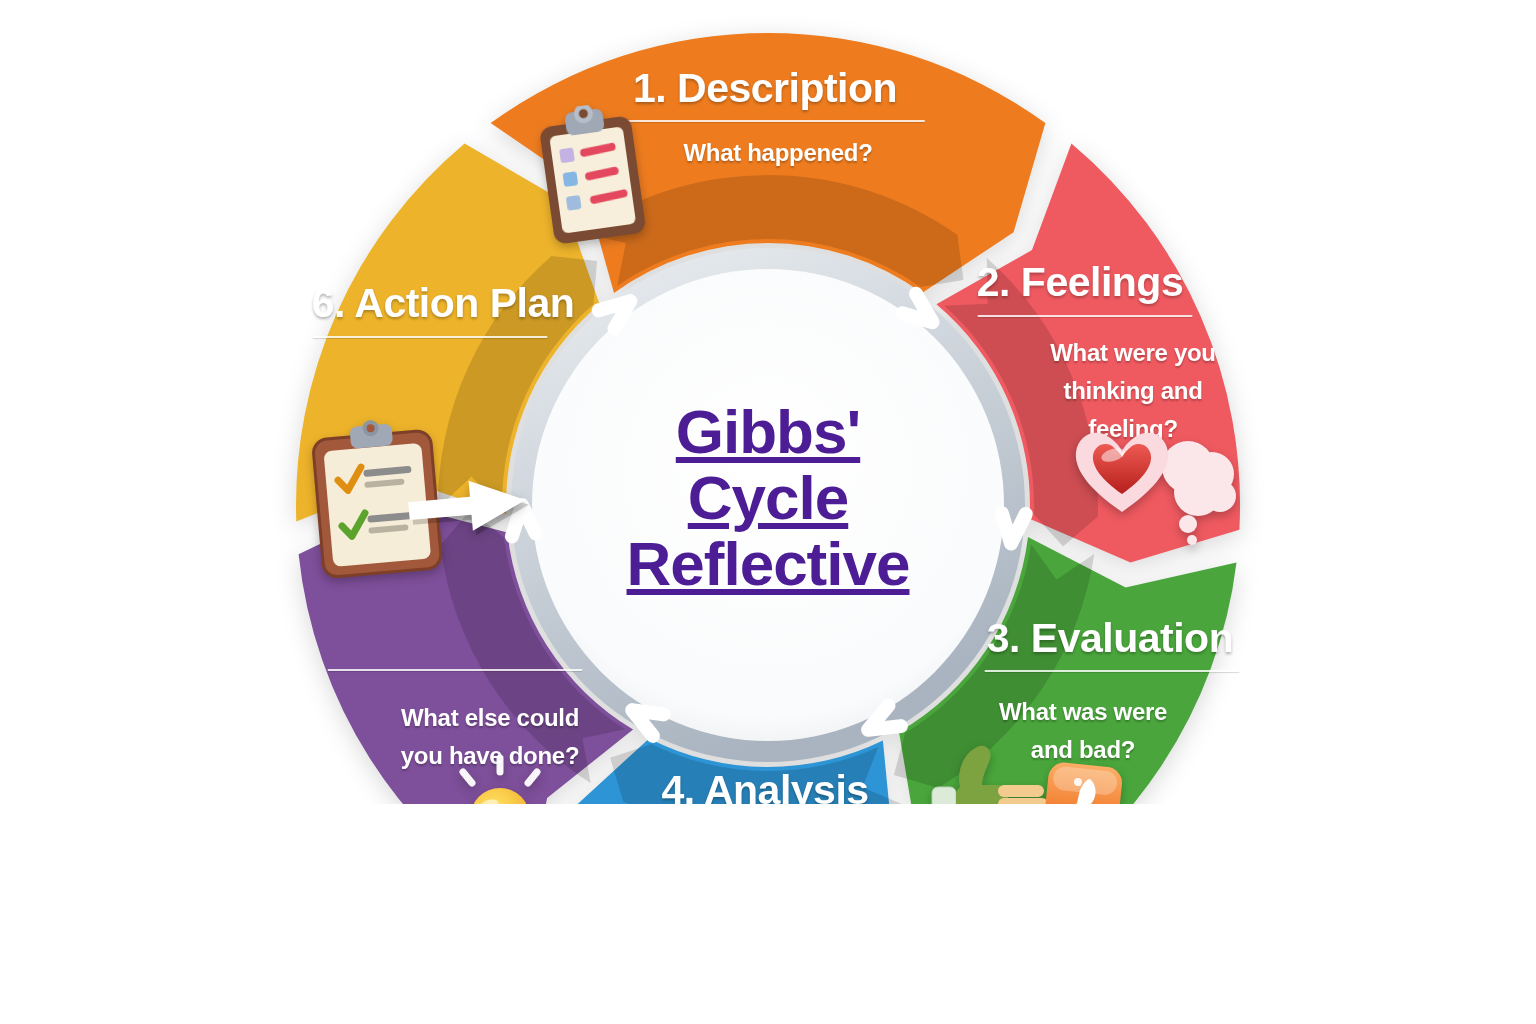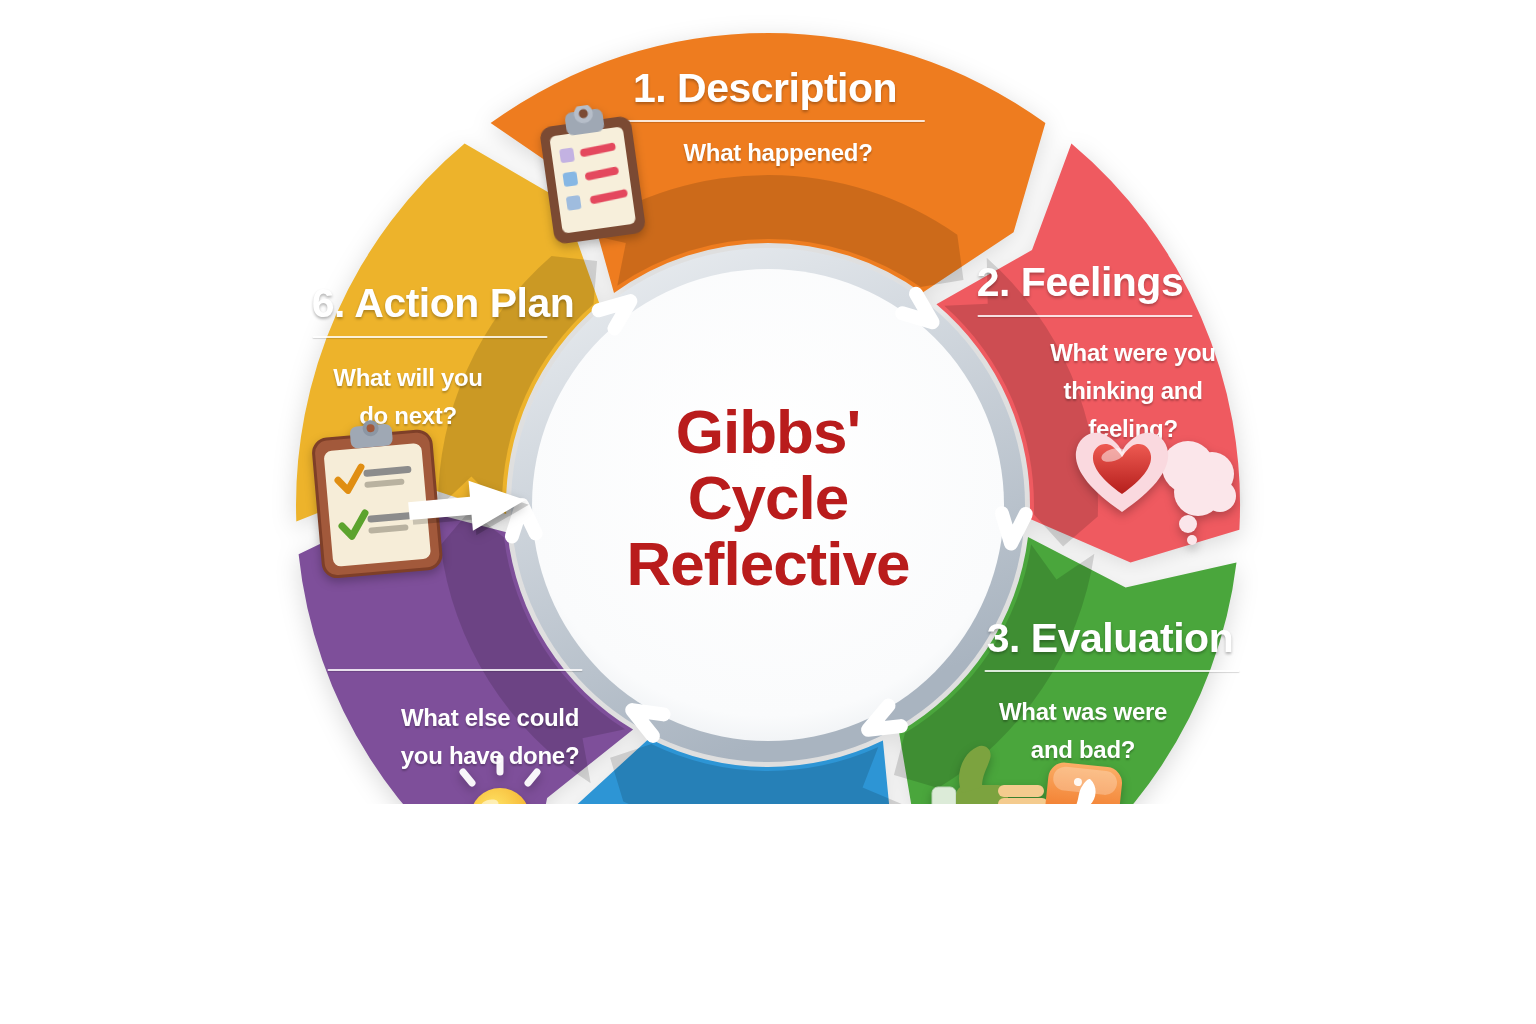--- a/index.html
+++ b/index.html
@@ -155,20 +155,21 @@
     </g>
     <g transform="translate(120,26) rotate(6)">
       <rect x="0" y="0" width="74" height="64" rx="16" fill="url(#bubbleGrad)"></rect>
       <rect x="5" y="4" width="64" height="24" rx="12" fill="rgba(255,255,255,0.25)"></rect>
       <path d="M18,60 L8,92 L42,62 Z" fill="#EF6E1E"></path>
       <path d="M42,14 C50,20 51,32 44,40 C40,45 34,46 30,43 C33,36 31,27 35,21 C37,17 40,13 42,14 Z" fill="#FFFFFF"></path>
       <circle cx="30" cy="18" r="4" fill="#FFFFFF" opacity="0.9"></circle>
     </g>
   </svg>
 
+  <div class="tblock seg-title" style="left:765px;top:790px;">4. Analysis</div>
   <div class="seg-underline" style="left:765px;top:823px;width:240px;"></div>
   <div class="tblock seg-question" style="left:752px;top:879px;">
     <span>What sense can you</span>
     <span>make of the situation?</span>
   </div>
   <svg class="icon" style="left:845px;top:800px;" width="140" height="140" viewBox="0 0 140 140">
     <line x1="58" y1="88" x2="22" y2="124" stroke="#AF7440" stroke-width="20" stroke-linecap="round"></line>
     <line x1="50" y1="98" x2="24" y2="124" stroke="#8A5428" stroke-width="8" stroke-linecap="round" opacity="0.45"></line>
     <circle cx="82" cy="56" r="37" fill="url(#lensGrad)" stroke="#FFFFFF" stroke-width="12"></circle>
     <ellipse cx="69" cy="43" rx="13" ry="7" fill="rgba(255,255,255,0.6)" transform="rotate(-28 69 43)"></ellipse>
@@ -195,42 +196,38 @@
     <rect x="63" y="94" width="24" height="7" fill="#E8A61F"></rect>
     <g fill="#2E2A28">
       <rect x="60" y="101" width="30" height="7" rx="3.5"></rect>
       <rect x="62" y="110" width="26" height="7" rx="3.5"></rect>
       <rect x="66" y="119" width="18" height="6" rx="3"></rect>
     </g>
   </svg>
 
   <div class="tblock seg-title" style="left:443px;top:303px;">6. Action Plan</div>
   <div class="seg-underline" style="left:430px;top:337px;width:235px;"></div>
-  <div class="tblock seg-question" style="left:408px;top:397px;">
-    <span>What will you</span>
-    <span>do next?</span>
-  </div>
   <svg class="icon" style="left:300px;top:420px;" width="235" height="160" viewBox="0 0 235 160">
     <g transform="rotate(-5 110 80)">
       <rect x="18" y="12" width="118" height="138" rx="14" fill="#A2593B" stroke="#7E3F28" stroke-width="3"></rect>
       <rect x="28" y="24" width="98" height="116" rx="8" fill="#F6EDD8"></rect>
       <rect x="56" y="2" width="42" height="22" rx="7" fill="#9FA8B4"></rect>
       <circle cx="77" cy="5" r="6" fill="#A2593B" stroke="#8C96A3" stroke-width="4"></circle>
       <path d="M40,54 l9,11 l15,-22" stroke="#E08E12" stroke-width="7" fill="none" stroke-linecap="round" stroke-linejoin="round"></path>
       <rect x="66" y="46" width="48" height="7" rx="3.5" fill="#8C8C8C"></rect>
       <rect x="66" y="58" width="40" height="6" rx="3" fill="#B9B2A0"></rect>
       <path d="M40,100 l9,11 l15,-22" stroke="#5CA32E" stroke-width="7" fill="none" stroke-linecap="round" stroke-linejoin="round"></path>
       <rect x="66" y="92" width="48" height="7" rx="3.5" fill="#8C8C8C"></rect>
       <rect x="66" y="104" width="40" height="6" rx="3" fill="#B9B2A0"></rect>
       <g>
         <path d="M108,82 H170 V66 L225,90 L170,116 V100 H108 Z" fill="rgba(0,0,0,0.18)" transform="translate(3,5)"></path>
         <path d="M108,82 H170 V66 L225,90 L170,116 V100 H108 Z" fill="#FFFFFF"></path>
       </g>
     </g>
   </svg>
 
-  <div class="center-text" style="color: #b91c1c;">
+  <div class="center-text" style="color: #4c1d95; text-decoration: underline;">
     <span>Gibbs'</span>
     <span>Cycle</span>
     <span>Reflective</span>
   </div>
 
 </div>
 
 </body></html>

